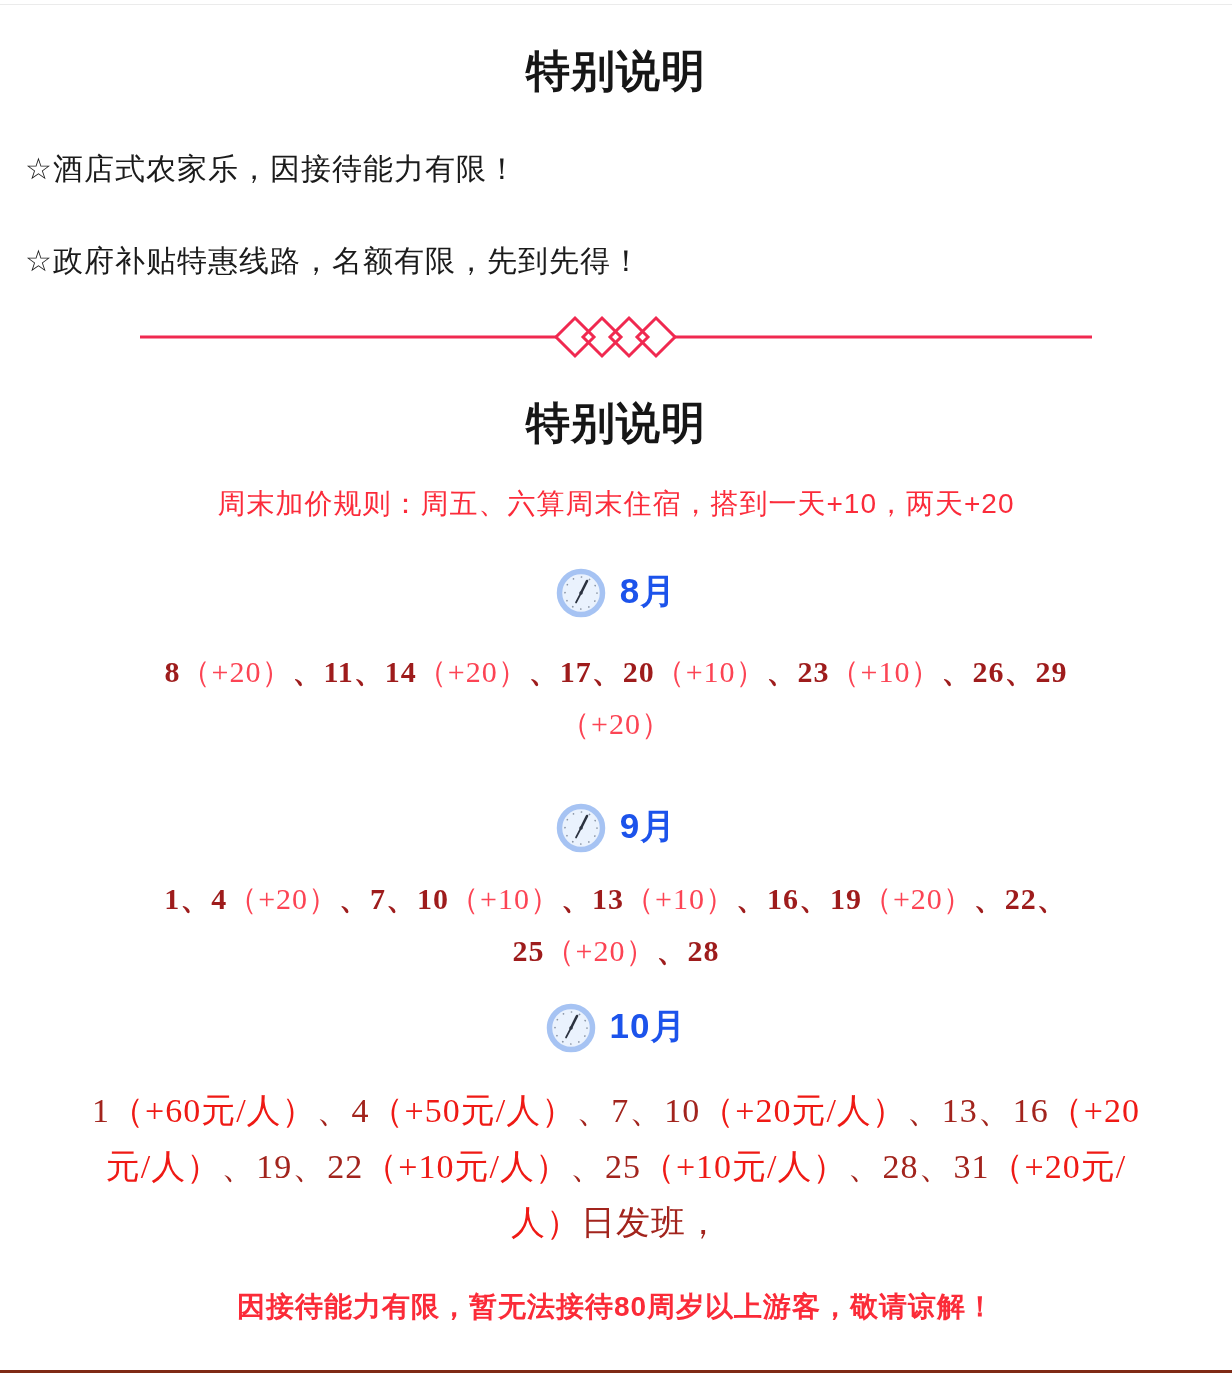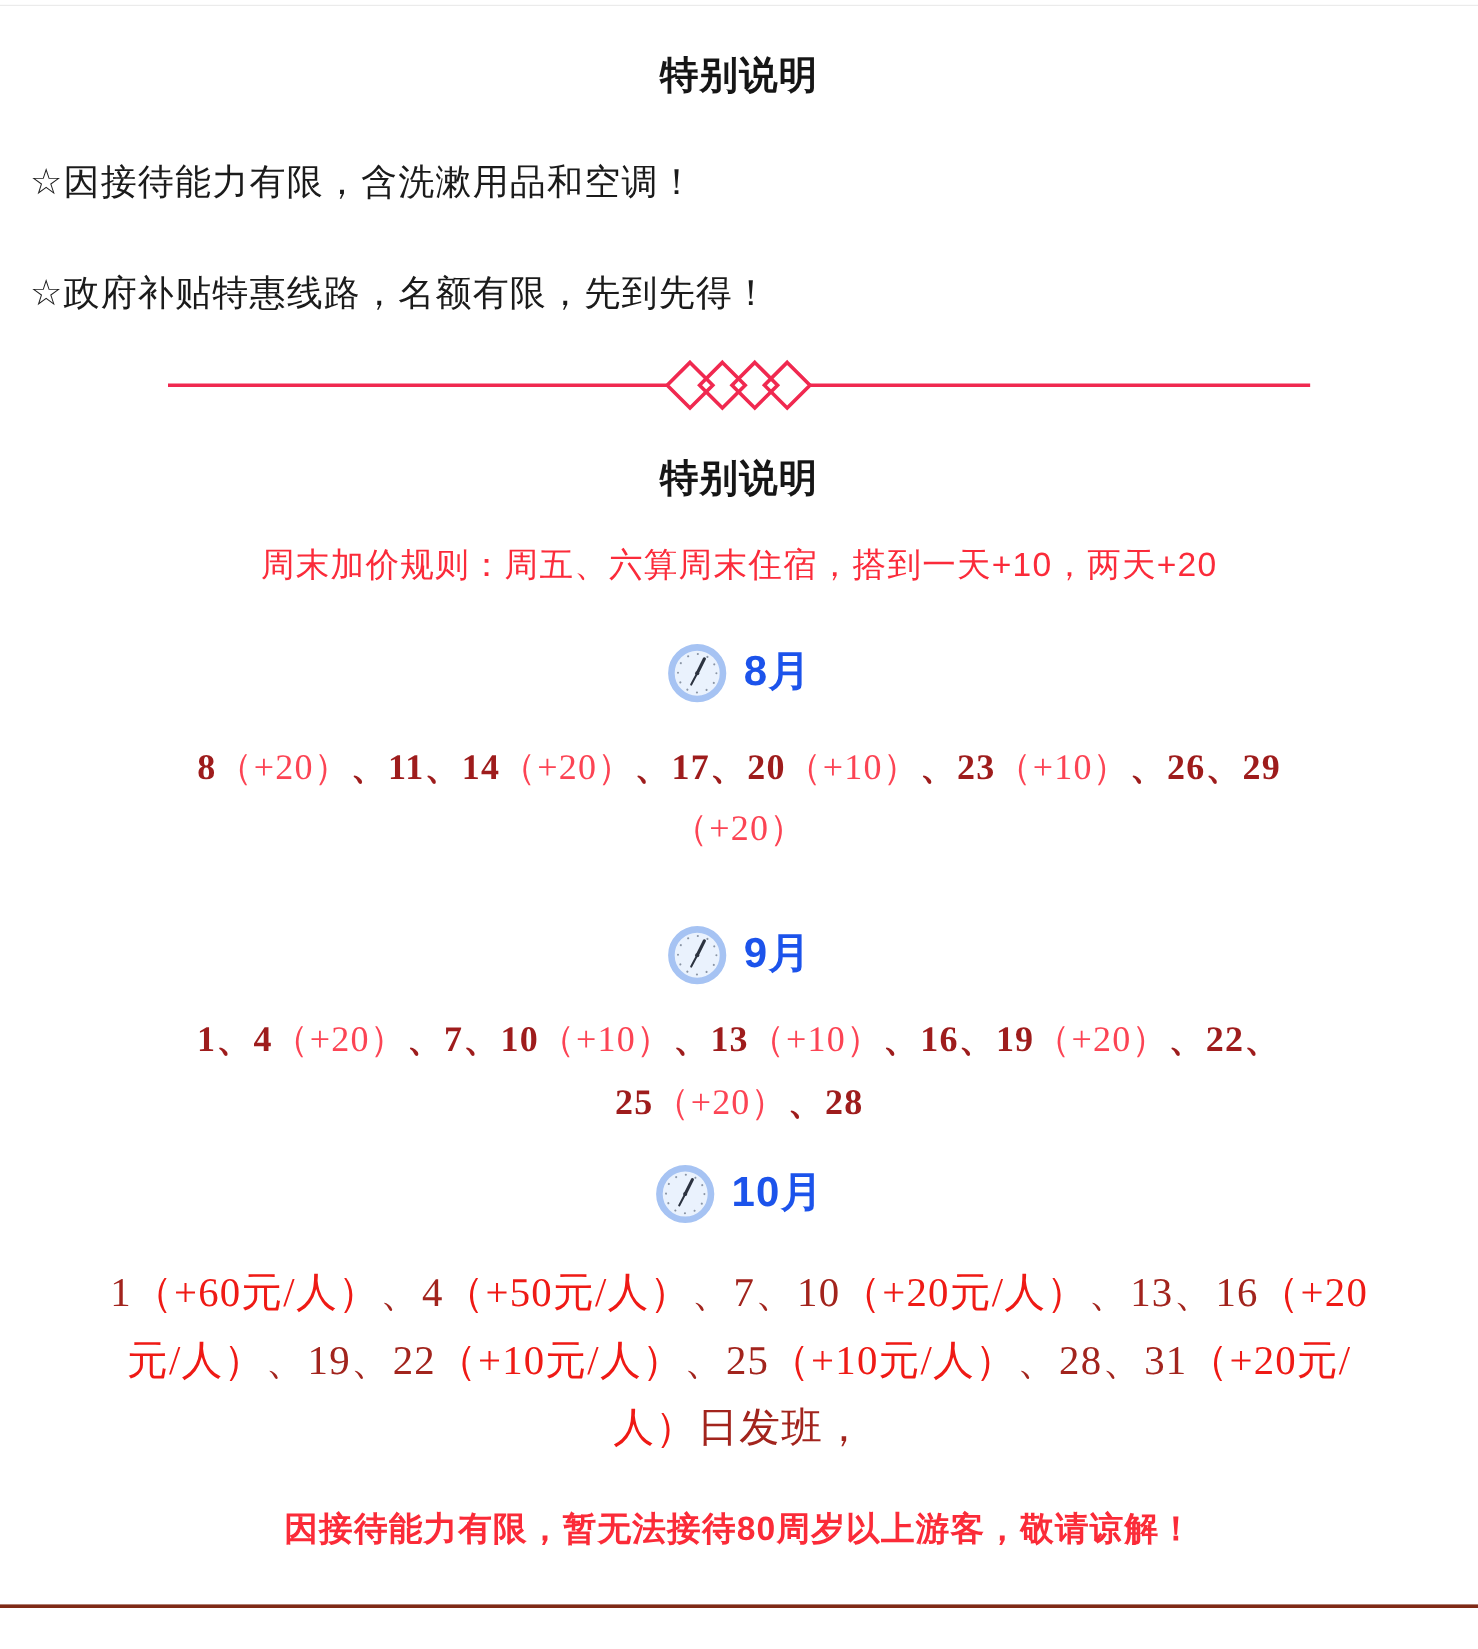--- a/index.html
+++ b/index.html
@@ -3,21 +3,21 @@
 <meta charset="utf-8">
 <style>
   html,body{margin:0;padding:0;}
   body{
     width:1232px;height:1374px;overflow:hidden;background:#ffffff;
     font-family:"Liberation Sans","DejaVu Sans",sans-serif;
     -webkit-font-smoothing:antialiased;
   }
   .top-rule{border:0;border-top:1px solid var(--top-line,#ebebeb);margin:4px 0 0;}
   .sec-title{
-    margin:36px 0 0;text-align:center;font-size:32px;font-weight:700;
+    margin:36px 0 0;text-align:center;font-size:44px;font-weight:700;
     color:#161616;line-height:1.35;letter-spacing:1px;
   }
   .sec-title.schedule{margin-top:34px;}
   .note{
     margin:49px 0 0;padding:0 25px;font-size:30px;color:#1b1b1b;line-height:1.35;
     letter-spacing:1px;
   }
   .note.second{margin-top:51px;}
   .divider{display:block;margin:34px auto 0;width:952px;height:44px;color:var(--divider-crimson,#f02950);}
   .rule{
@@ -46,21 +46,21 @@
   }
   .bottom-rule{margin:44px 0 0;border:0;border-top:3px solid var(--bottom-line,#7f2a16);}
 </style>
 </head>
 <body>
 
 <hr class="top-rule">
 
 <h1 class="sec-title">特别说明</h1>
 
-<p class="note">☆因接待能力有限，含洗漱用品和空调！</p>
+<p class="note">☆酒店式农家乐，因接待能力有限！</p>
 <p class="note second">☆政府补贴特惠线路，名额有限，先到先得！</p>
 
 <svg class="divider" viewBox="0 0 952 44" aria-hidden="true">
   <g stroke="currentColor" stroke-width="3" fill="none">
     <line x1="0" y1="22" x2="417" y2="22"></line>
     <line x1="535" y1="22" x2="952" y2="22"></line>
     <polygon points="435,3 454,22 435,41 416,22"></polygon>
     <polygon points="462,3 481,22 462,41 443,22"></polygon>
     <polygon points="489,3 508,22 489,41 470,22"></polygon>
     <polygon points="516,3 535,22 516,41 497,22"></polygon>

